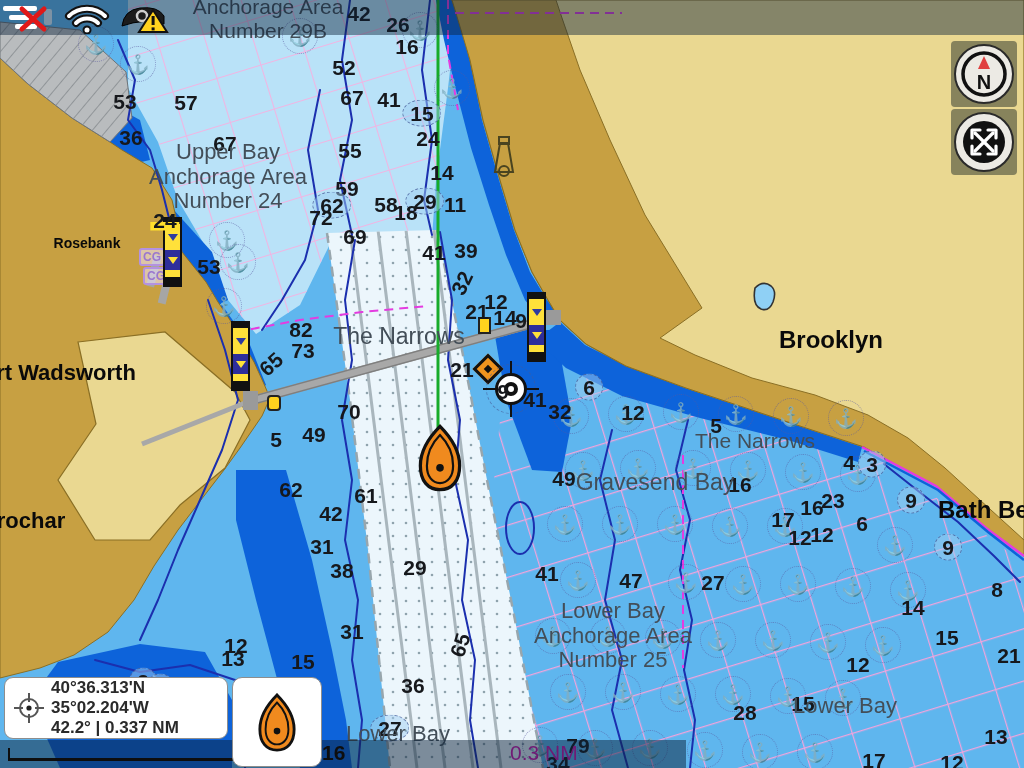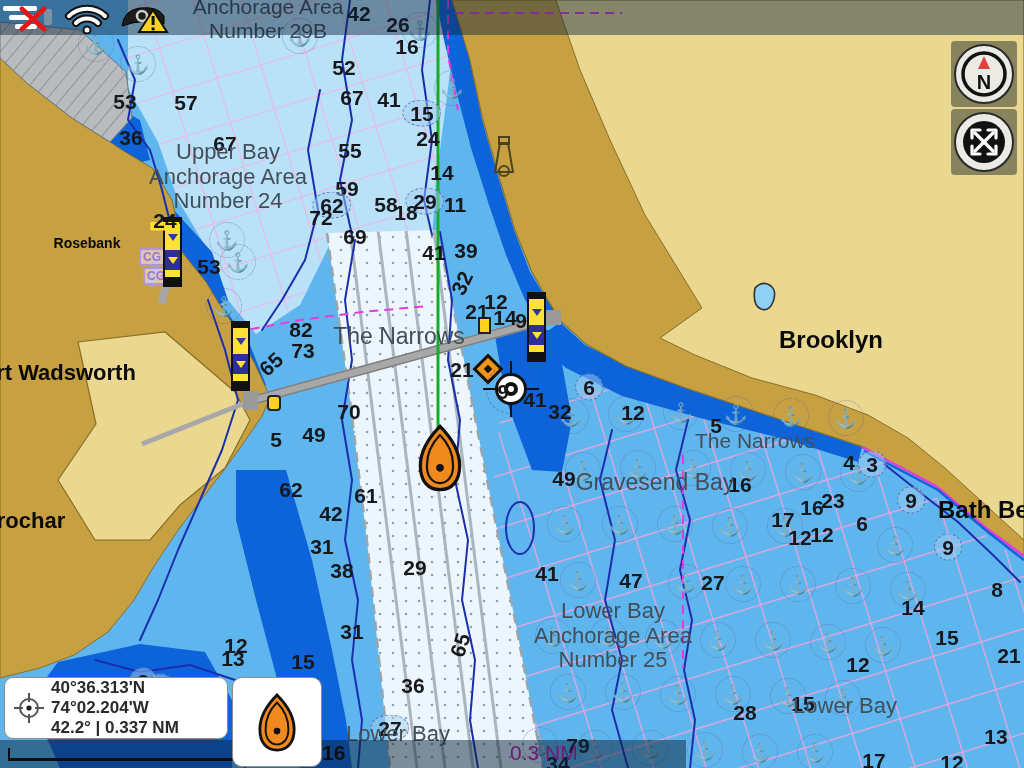--- a/index.html
+++ b/index.html
@@ -484,21 +484,21 @@
     <g stroke="#555" stroke-width="2">
       <line x1="0" y1="-15" x2="0" y2="-6"></line>
         <line x1="0" y1="6" x2="0" y2="15"></line>
       <line x1="-15" y1="0" x2="-6" y2="0"></line>
         <line x1="6" y1="0" x2="15" y2="0"></line>
     </g>
     <circle r="2.6" fill="#222"></circle>
   </svg>
   <div class="postext">
     <div>40°36.313'N</div>
-    <div>74°02.204'W</div>
+    <div>35°02.204'W</div>
     <div>42.2° | 0.337 NM</div>
   </div>
 </div>
 
 <div class="boatbtn">
   <svg width="42" height="59" viewBox="0 0 44 62">
     <use href="#boat-shape"></use>
   </svg>
 </div>
 

